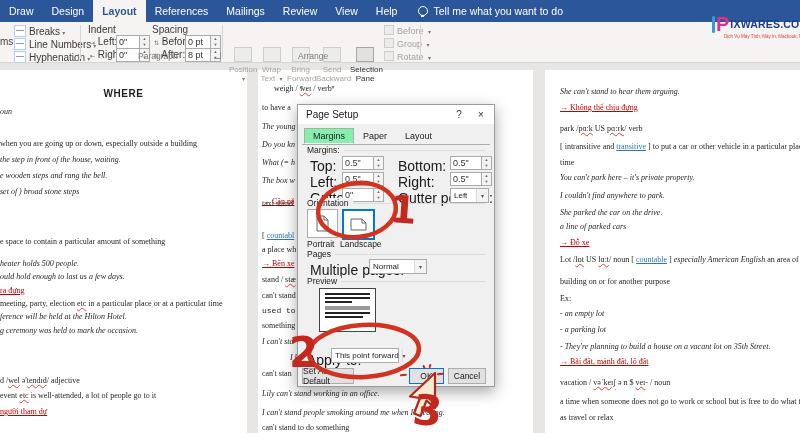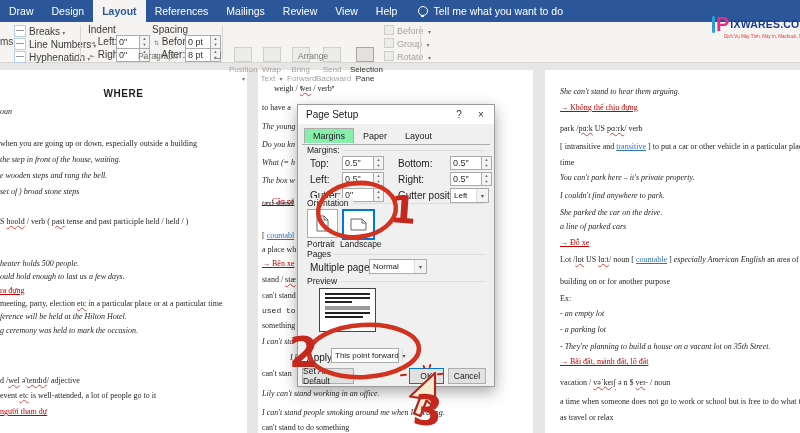--- a/index.html
+++ b/index.html
@@ -52,21 +52,21 @@
        box-shadow:0 5px 14px rgba(0,0,0,.35);z-index:5;font-size:8.5px;color:#222}
   #dlgTitle{position:absolute;left:0;top:0;right:0;height:19px;background:#fff;display:flex;align-items:center}
   #dlgTitle .t{font-size:10px;margin-left:8px;color:#1a1a1a}
   .titlebtn{position:absolute;top:0;width:22px;height:19px;display:flex;align-items:center;justify-content:center;font-size:10px;color:#333}
   .dtabs{position:absolute;left:6px;top:23px;display:flex}
   .dtab{padding:2px 8px;font-size:9px;border:1px solid transparent;color:#222}
   .dtab.active{background:#86efac;border-color:#adadad;border-bottom-color:#fff;position:relative;z-index:1}
   .dtabline{position:absolute;left:4px;right:4px;top:39px;height:1px;background:#adadad}
   .sect{position:absolute;left:9px;font-size:8.5px;color:#1a1a1a;background:#f0f0f0;padding-right:4px;z-index:1}
   .sectline{position:absolute;left:9px;right:9px;height:1px;background:#dcdcdc}
-  .flab{position:absolute;font-size:10px;color:#1a1a1a;white-space:nowrap}
+  .flab{position:absolute;font-size:14px;color:#1a1a1a;white-space:nowrap}
   .fval{position:absolute;display:flex}
   .fval .inp{width:26px}
   .combo{position:absolute;background:#fff;border:1px solid #ababab;height:13px;display:flex;align-items:center;font-size:8px;color:#222}
   .combo .cv{padding:0 3px;flex:1;white-space:nowrap}
   .combo .ca{width:11px;height:100%;background:#f3f3f3;border-left:1px solid #dcdcdc;display:flex;align-items:center;justify-content:center;font-size:6px;color:#555}
   .orbox{position:absolute;width:29px;height:27px;background:#fff;border:1px solid #adadad;display:flex;align-items:center;justify-content:center}
   .orbox.sel{border:2px solid #0078d7}
   .orlab{position:absolute;font-size:8.5px}
   #pvbox{position:absolute;left:21px;top:183px;width:57px;height:44px;background:#fff;border:1px solid #444;padding:4px 5px;box-sizing:border-box}
   #pvbox .pl{height:1.5px;background:#222;margin-bottom:2.5px}
@@ -84,21 +84,21 @@
 </head>
 <body>
 
 <div class="page" style="left:0;width:247px">
     <div class="dl" style="top: 18px; left: 0px; right: 0px; text-align: center;"><span class="title">WHERE</span></div>
     <div class="dl" style="top: 38px; left: 0px;"><span class="i">oun</span></div>
     <div class="dl" style="top: 70px; left: 0px;"><span>when you are going up or down, especially outside a building</span></div>
     <div class="dl" style="top: 86px; left: 0px;"><span class="i">the step in front of the house, waiting.</span></div>
     <div class="dl" style="top: 102px; left: 0px;"><span class="i">e wooden steps and rang the bell.</span></div>
     <div class="dl" style="top: 118px; left: 0px;"><span class="i">set of ) broad stone steps</span></div>
-    <div class="dl" style="top: 148px; left: 0px;"><span>S </span><span class="sp">hoold</span><span> / verb ( </span><span class="sp">past</span><span> tense and past participle held / held / )</span></div>
+    <div class="dl" style="top: 168px; left: 0px;"><span>e space to contain a particular amount of something</span></div>
     <div class="dl" style="top: 190px; left: 0px;"><span class="i">heater holds 500 people.</span></div>
     <div class="dl" style="top: 203px; left: 0px;"><span class="i">ould hold enough to last us a few days.</span></div>
     <div class="dl" style="top: 217px; left: 0px;"><span class="vn">ra đựng</span></div>
     <div class="dl" style="top: 230px; left: 0px;"><span>meeting, party, election </span><span class="sp">etc</span><span> in a particular place or at a particular time</span></div>
     <div class="dl" style="top: 243px; left: 0px;"><span class="i">ference will be held at the Hilton Hotel.</span></div>
     <div class="dl" style="top: 257px; left: 0px;"><span class="i">g ceremony was held to mark the occasion.</span></div>
     <div class="dl" style="top: 307px; left: 0px;"><span>d /</span><span class="sp">wel</span><span> ə'</span><span class="sp">tendɪd</span><span>/ adjective</span></div>
     <div class="dl" style="top: 322px; left: 0px;"><span>event </span><span class="sp">etc</span><span> is well-attended, a lot of people go to it</span></div>
     <div class="dl" style="top: 338px; left: 0px;"><span class="vn">người tham dự</span></div>
   </div>

